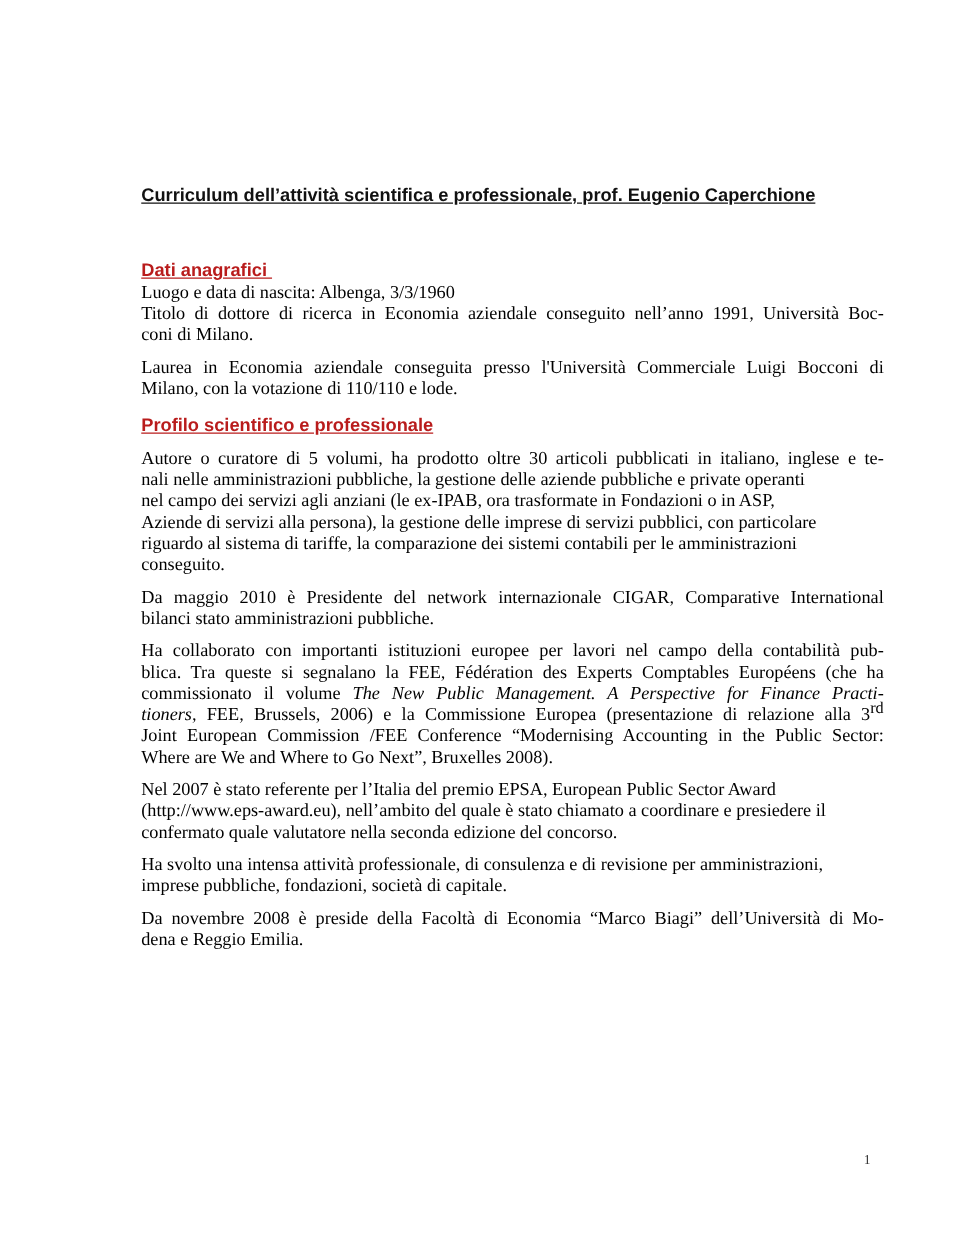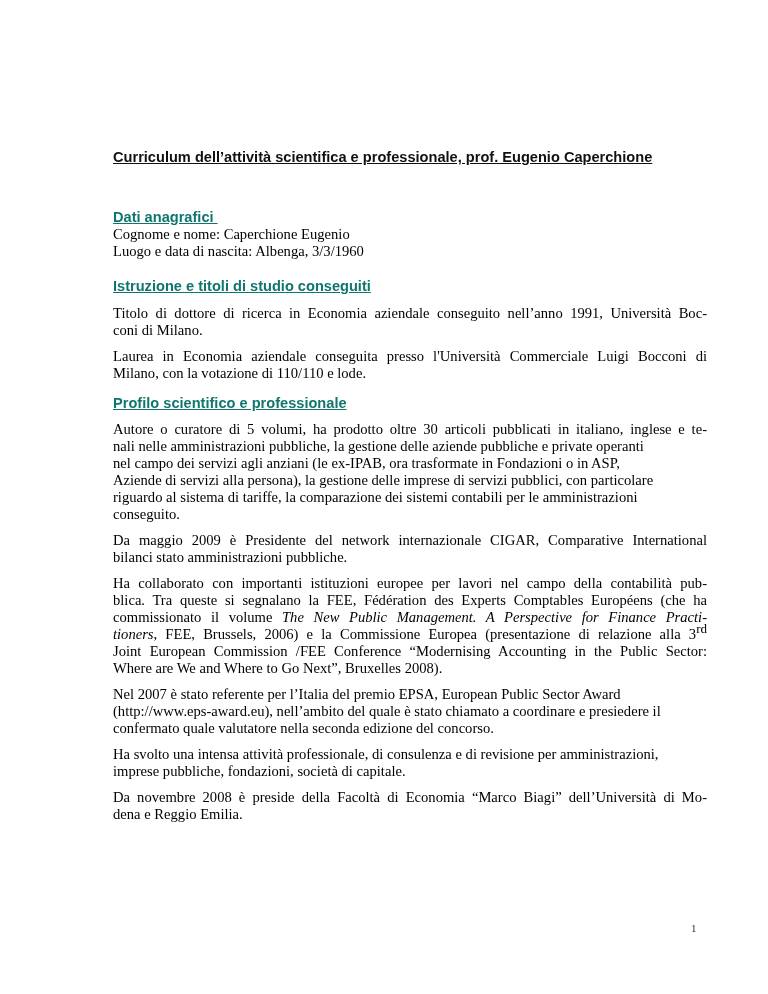--- a/index.html
+++ b/index.html
@@ -38,21 +38,21 @@
     .content {
       position: absolute;
       left: 113px;
       top: 208px;
       width: 594px;
     }
     .h2 {
       font-family: "Liberation Sans", sans-serif;
       font-weight: bold;
       font-size: 14.6px;
-      color: #0f766e;
+      color: #b91c1c;
       text-decoration: underline;
       margin: 0;
       line-height: 18px;
       white-space: pre;
     }
     .h2.first { margin-top: 0; }
     .h2.sec2 { margin-top: 17px; margin-bottom: 10px; }
     .h2.sec3 { margin-top: 12px; margin-bottom: 9px; }
     .line {
       font-size: 14.6px;
@@ -93,26 +93,24 @@
 <body>
 
 <div class="page">
 
   <div class="title">Curriculum dell’attività scientifica e professionale, prof. Eugenio Caperchione</div>
 
   <div class="content">
 
     <div>
       <div class="h2 first">Dati anagrafici </div>
-      <div class="line">Cognome e nome: Caperchione Eugenio</div>
       <div class="line">Luogo e data di nascita: Albenga, 3/3/1960</div>
     </div>
 
     <div>
-      <div class="h2 sec2">Istruzione e titoli di studio conseguiti</div>
       <p>
         <span class="just-line">Titolo di dottore di ricerca in Economia aziendale conseguito nell’anno 1991, Università Boc-</span>
         <span class="plain-line">coni di Milano.</span>
       </p>
       <p>
         <span class="just-line">Laurea in Economia aziendale conseguita presso l'Università Commerciale Luigi Bocconi di</span>
         <span class="plain-line">Milano, con la votazione di 110/110 e lode.</span>
       </p>
     </div>
 
@@ -122,21 +120,21 @@
       <p>
         <span class="just-line">Autore o curatore di 5 volumi, ha prodotto oltre 30 articoli pubblicati in italiano, inglese e te-</span>
         <span class="plain-line">nali nelle amministrazioni pubbliche, la gestione delle aziende pubbliche e private operanti</span>
         <span class="plain-line">nel campo dei servizi agli anziani (le ex-IPAB, ora trasformate in Fondazioni o in ASP,</span>
         <span class="plain-line">Aziende di servizi alla persona), la gestione delle imprese di servizi pubblici, con particolare</span>
         <span class="plain-line">riguardo al sistema di tariffe, la comparazione dei sistemi contabili per le amministrazioni</span>
         <span class="plain-line">conseguito.</span>
       </p>
 
       <p>
-        <span class="just-line">Da maggio 2009 è Presidente del network internazionale CIGAR, Comparative International</span>
+        <span class="just-line">Da maggio 2010 è Presidente del network internazionale CIGAR, Comparative International</span>
         <span class="plain-line">bilanci stato amministrazioni pubbliche.</span>
       </p>
 
       <p>
         <span class="just-line">Ha collaborato con importanti istituzioni europee per lavori nel campo della contabilità pub-</span>
         <span class="just-line">blica. Tra queste si segnalano la FEE, Fédération des Experts Comptables Européens (che ha</span>
         <span class="just-line"><span>commissionato il volume </span><i>The New Public Management. A Perspective for Finance Practi-</i></span>
         <span class="just-line"><i>tioners</i><span>, FEE, Brussels, 2006) e la Commissione Europea (presentazione di relazione alla 3</span><sup>rd</sup></span>
         <span class="just-line">Joint European Commission /FEE Conference “Modernising Accounting in the Public Sector:</span>
         <span class="plain-line">Where are We and Where to Go Next”, Bruxelles 2008).</span>

